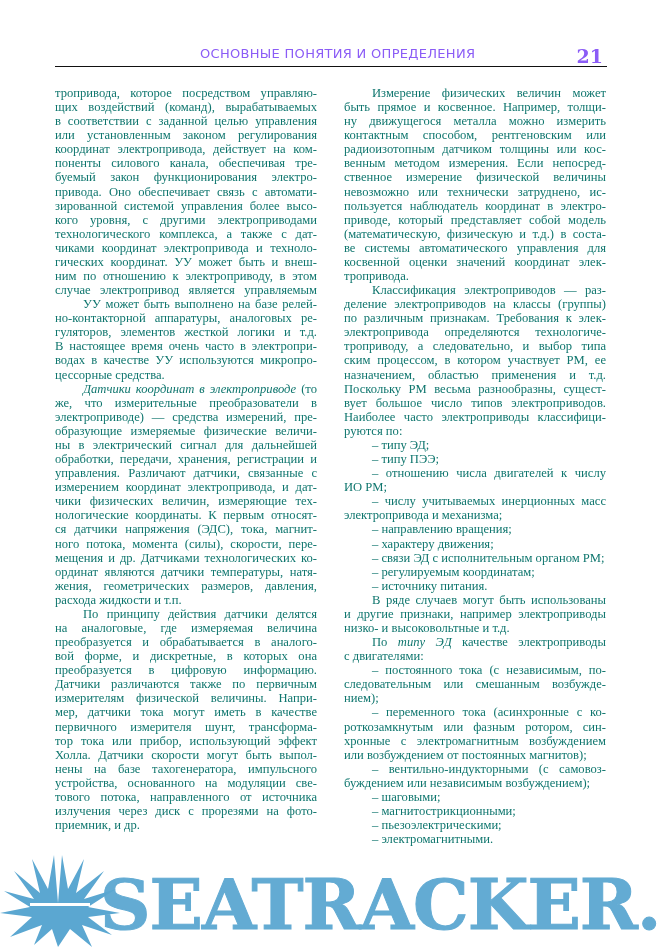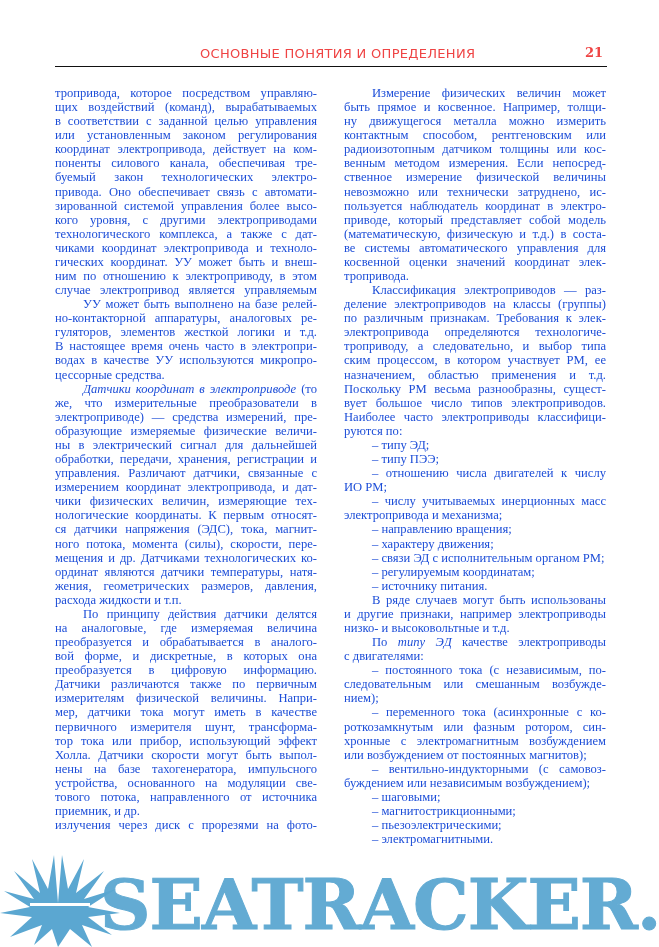--- a/index.html
+++ b/index.html
@@ -1,28 +1,28 @@
 <!DOCTYPE html>
 <html><head>
 <meta charset="utf-8">
 <style>
   html, body { margin: 0; padding: 0; background: #ffffff; }
   body { width: 659px; height: 947px; position: relative; overflow: hidden; }
   .page { position: absolute; left: 0; top: 0; width: 659px; height: 947px; background: #fff; }
   .running-head {
     position: absolute; left: 55px; top: 44px; width: 552px; height: 22px;
     border-bottom: 1.4px solid #111;
-    font-family: "DejaVu Sans", sans-serif; font-size: 13px; color: #ef4444;
+    font-family: "DejaVu Sans", sans-serif; font-size: 13px; color: #8b5cf6;
   }
   .running-head .title { position: absolute; left: 145px; top: 2px; letter-spacing: 0.3px; }
-  .running-head .pnum { position: absolute; right: 4px; top: 1px; font-family: "DejaVu Serif", serif; font-weight: bold; font-size: 13px; }
+  .running-head .pnum { position: absolute; right: 4px; top: 1px; font-family: "DejaVu Serif", serif; font-weight: bold; font-size: 19px; }
   .col {
     position: absolute; top: 86px; width: 262px;
     font-family: "Liberation Serif", serif; font-size: 12.6px; line-height: 14.08px;
-    color: #1d4ed8; text-align: justify; hyphens: manual;
+    color: #0f766e; text-align: justify; hyphens: manual;
   }
   .col.left { left: 55px; }
   .col.right { left: 344px; }
   .col .ln { display: block; text-align: justify; text-align-last: justify; white-space: nowrap; }
   .col .ln.last { text-align-last: left; }
   .col .ln.ind { padding-left: 28px; }
   .i { font-style: italic; }
   .b { font-weight: normal; }
   .watermark {
     position: absolute; left: 0; top: 855px; width: 659px; height: 92px; pointer-events: none;
@@ -46,21 +46,21 @@
     <span class="pnum">21</span>
   </div>
 
   <div class="col left">
     <span class="ln">тропривода, которое посредством управляю-</span>
     <span class="ln">щих воздействий (команд), вырабатываемых</span>
     <span class="ln">в соответствии с заданной целью управления</span>
     <span class="ln">или установленным законом регулирования</span>
     <span class="ln">координат электропривода, действует на ком-</span>
     <span class="ln">поненты силового канала, обеспечивая тре-</span>
-    <span class="ln">буемый закон технологических электро-</span>
+    <span class="ln">буемый закон функционирования электро-</span>
     <span class="ln">привода. Оно обеспечивает связь с автомати-</span>
     <span class="ln">зированной системой управления более высо-</span>
     <span class="ln">кого уровня, с другими электроприводами</span>
     <span class="ln">технологического комплекса, а также с дат-</span>
     <span class="ln">чиками координат электропривода и техноло-</span>
     <span class="ln">гических координат. УУ может быть и внеш-</span>
     <span class="ln">ним по отношению к электроприводу, в этом</span>
     <span class="ln">случае электропривод является управляемым</span>
     <span class="ln ind">УУ может быть выполнено на базе релей-</span>
     <span class="ln">но-контакторной аппаратуры, аналоговых ре-</span>
@@ -91,22 +91,22 @@
     <span class="ln">преобразуется в цифровую информацию.</span>
     <span class="ln">Датчики различаются также по первичным</span>
     <span class="ln">измерителям физической величины. Напри-</span>
     <span class="ln">мер, датчики тока могут иметь в качестве</span>
     <span class="ln">первичного измерителя шунт, трансформа-</span>
     <span class="ln">тор тока или прибор, использующий эффект</span>
     <span class="ln">Холла. Датчики скорости могут быть выпол-</span>
     <span class="ln">нены на базе тахогенератора, импульсного</span>
     <span class="ln">устройства, основанного на модуляции све-</span>
     <span class="ln">тового потока, направленного от источника</span>
+    <span class="ln">излучения через диск с прорезями на фото-</span>
     <span class="ln last">приемник, и др.</span>
-    <span class="ln">излучения через диск с прорезями на фото-</span>
   </div>
 
   <div class="col right">
     <span class="ln ind">Измерение физических величин может</span>
     <span class="ln">быть прямое и косвенное. Например, толщи-</span>
     <span class="ln">ну движущегося металла можно измерить</span>
     <span class="ln">контактным способом, рентгеновским или</span>
     <span class="ln">радиоизотопным датчиком толщины или кос-</span>
     <span class="ln">венным методом измерения. Если непосред-</span>
     <span class="ln">ственное измерение физической величины</span>

